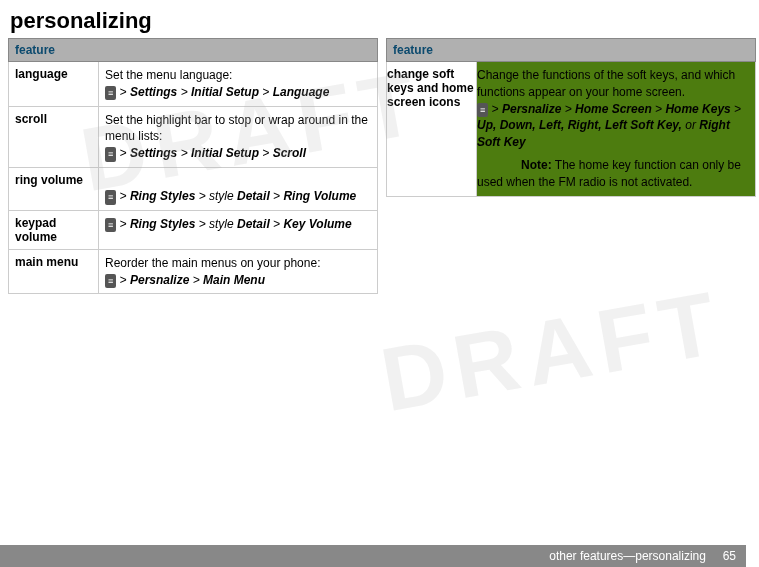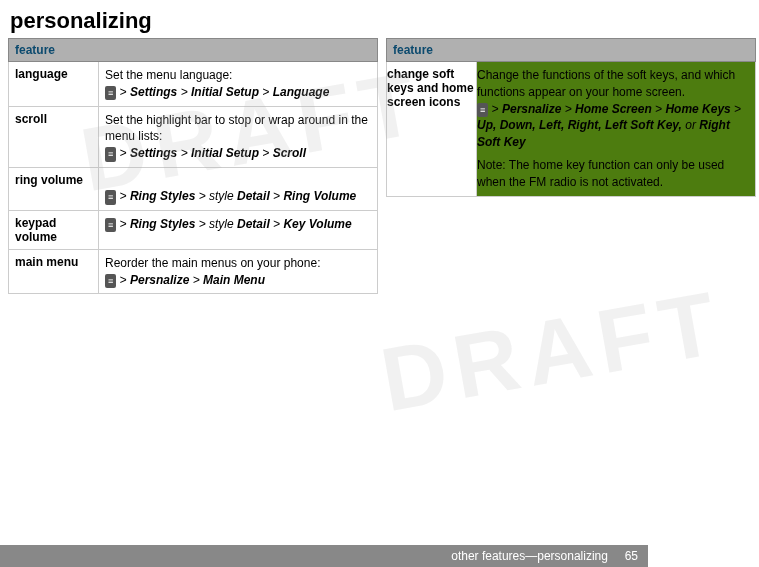--- a/index.html
+++ b/index.html
@@ -91,21 +91,21 @@
     }
 
     .bold {
       font-weight: bold;
     }
 
     .footer-bar {
       position: absolute;
       bottom: 0;
       left: 0;
-      width: 648px;
+      width: 746px;
       background: #888;
       color: #fff;
       font-size: 12px;
       padding: 4px 10px;
       display: flex;
       justify-content: flex-end;
       align-items: flex-end;
     }
 
     .footer-text {
@@ -156,21 +156,22 @@
       font-weight: bold;
       font-size: 12px;
       vertical-align: top;
       padding: 5px 0;
       border: 1px solid #ccc;
       background: #fff;
       width: 90px;
     }
 
     .note-bold {
-      font-weight: normal;
+      font-weight: bold;
+      margin-left: 44px;
     }
   </style>
 </head>
 <body>
 
 <div class="draft-watermark">DRAFT</div>
 <div class="draft-watermark2">DRAFT</div>
 
 <div class="page-title">personalizing</div>
 

